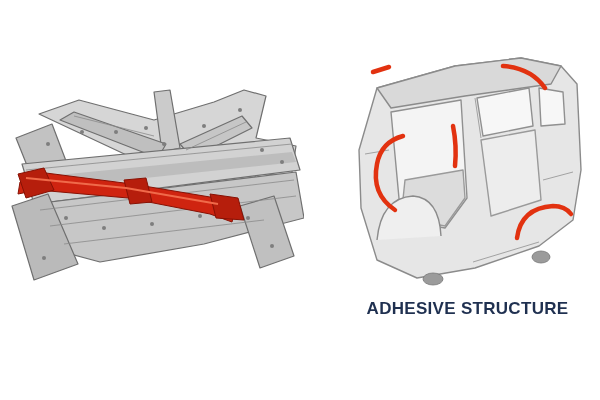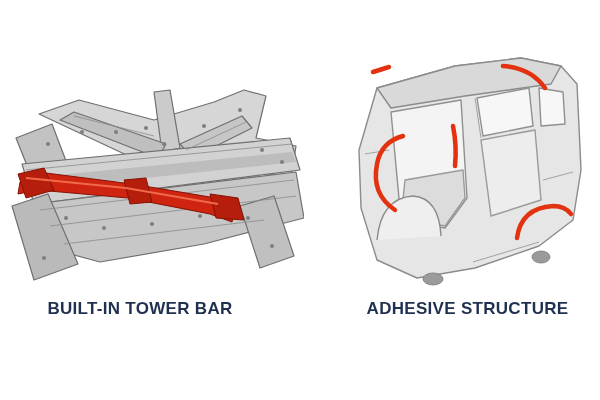--- a/index.html
+++ b/index.html
@@ -120,17 +120,16 @@
       <g fill="none" stroke="#e23210" stroke-width="4.5" stroke-linecap="round">
         <path d="M 48,22 l 16,-5"></path>
         <path d="M 178,16 q 28,2 42,22"></path>
         <path d="M 128,76 q 4,20 2,40"></path>
         <path d="M 70,160 q -24,-16 -18,-46 q 4,-22 26,-28"></path>
         <path d="M 192,188 q 4,-30 36,-32 q 12,0 18,8"></path>
       </g>
     </svg>
   </div>
 
-  <div class="caption cap-left">BUILT-IN TOWER BAR</div>
 
   <div class="caption cap-right">ADHESIVE STRUCTURE</div>
 
 </div>
 
 </body></html>

